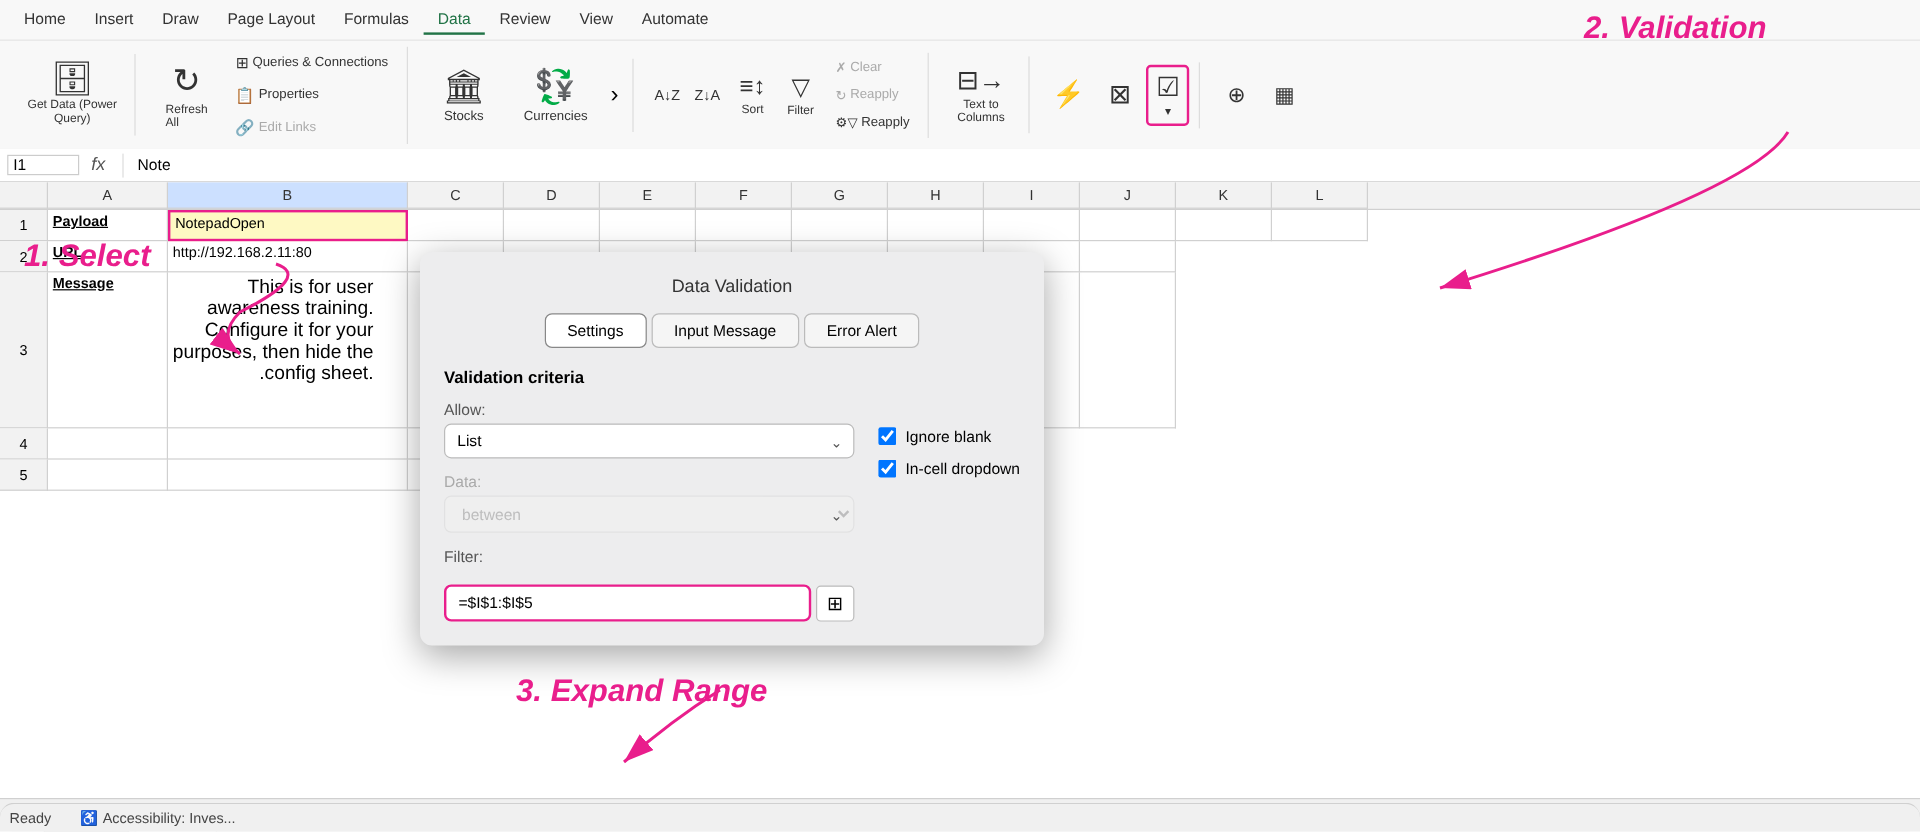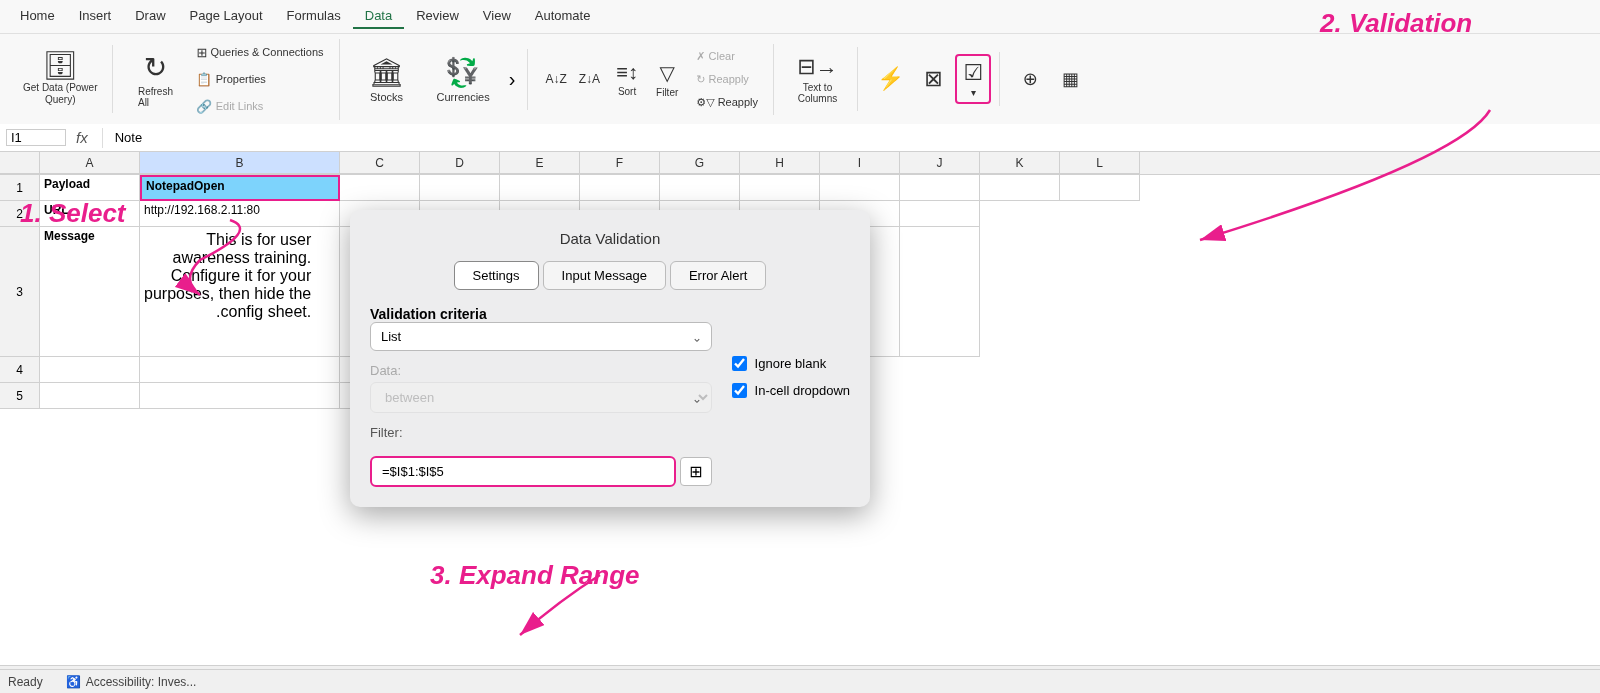--- a/index.html
+++ b/index.html
@@ -33,39 +33,39 @@
     .spreadsheet-container { display: flex; flex-direction: column; position: relative; background: #fff; }
     .corner-cell { width: 40px; height: 22px; background: #f2f2f2; border-right: 1px solid #d0d0d0; border-bottom: 1px solid #d0d0d0; }
     .col-header { display: flex; align-items: center; justify-content: center; background: #f2f2f2; border-right: 1px solid #d0d0d0; border-bottom: 1px solid #d0d0d0; font-size: 12px; color: #333; height: 22px; }
     .col-header.selected { background: #cce0ff; }
     .cell-row { display: flex; }
     .cell { border-right: 1px solid #d0d0d0; border-bottom: 1px solid #d0d0d0; font-size: 12px; padding: 2px 4px; overflow: hidden; display: flex; align-items: flex-start; }
     .cell.w-a { width: 100px; }
     .cell.w-b { width: 200px; }
     .cell.h1 { height: 26px; }
     .cell.h3 { height: 130px; align-items: flex-start; white-space: pre-wrap; word-break: break-word; text-align: right; }
-    .cell.bold { font-weight: bold; }
+    .cell.bold { font-weight: bold; text-decoration: underline; }
     .cell.selected-b { border: 2px solid #e91e8c; }
 
     
     .sheet-tabs { display: flex; align-items: center; background: #f0f0f0; border-top: 1px solid #d0d0d0; height: 28px; padding: 0 4px; gap: 0; }
     .sheet-tab { padding: 4px 16px; font-size: 12px; cursor: pointer; border: 1px solid #d0d0d0; border-bottom: none; background: #e0e0e0; margin-right: 2px; border-radius: 3px 3px 0 0; }
     .sheet-tab.active { background: #fff; color: #217346; font-weight: 500; }
 
     
-    .status-bar { display: flex; align-items: center; padding: 2px 8px; background: #f0f0f0; border-top: 1px solid #d0d0d0; font-size: 12px; color: #444; height: 24px; gap: 8px; }
+    .status-bar { display: flex; align-items: center; padding: 2px 8px; background: #f0f0f0; border-top: 1px solid #d0d0d0; font-size: 12px; color: #444; height: 24px; gap: 8px; border-radius: 12px; }
 
     
     .dialog-overlay { position: absolute; top: 0; left: 0; right: 0; bottom: 0; z-index: 50; pointer-events: none; }
     .dialog { position: absolute; top: 210px; left: 350px; width: 520px; background: #ededee; border-radius: 10px; box-shadow: 0 8px 30px rgba(0,0,0,0.35); padding: 20px; pointer-events: all; }
     .dialog-title { text-align: center; font-size: 15px; font-weight: 500; color: #333; margin-bottom: 14px; }
     .dialog-tabs { display: flex; gap: 4px; justify-content: center; margin-bottom: 16px; }
     .dialog-tab { padding: 6px 18px; font-size: 13px; cursor: pointer; border: 1px solid #bbb; border-radius: 6px; background: #f5f5f5; }
     .dialog-tab.active { background: #fff; font-weight: 500; border-color: #888; }
-    .dialog-section-title { font-size: 14px; font-weight: bold; }
+    .dialog-section-title { font-size: 14px; font-weight: bold; margin-bottom: 12px; }
     .dialog-field { margin-bottom: 12px; }
     .dialog-field label { display: block; font-size: 13px; color: #555; margin-bottom: 4px; }
     .dialog-select { width: 100%; padding: 6px 10px; border-radius: 6px; border: 1px solid #bbb; background: #fff; font-size: 13px; appearance: none; }
     .dialog-select-wrapper { position: relative; }
     .dialog-select-wrapper::after { content: '⌃'; position: absolute; right: 10px; top: 50%; transform: translateY(-50%) rotate(180deg); pointer-events: none; font-size: 12px; color: #555; }
     .dialog-data-field label { color: #bbb; }
     .dialog-data-select { width: 100%; padding: 6px 10px; border-radius: 6px; border: 1px solid #ddd; background: #f0f0f0; font-size: 13px; color: #aaa; }
     .checkbox-item { display: flex; align-items: center; gap: 8px; font-size: 13px; }
     .checkbox-item input[type=checkbox] { width: 15px; height: 15px; }
     .source-field { margin-top: 12px; }
@@ -235,21 +235,21 @@
       <div class="col-header" style="width:80px; height:22px;">H</div>
       <div class="col-header" style="width:80px; height:22px;">I</div>
       <div class="col-header" style="width:80px; height:22px;">J</div>
       <div class="col-header" style="width:80px; height:22px;">K</div>
       <div class="col-header" style="width:80px; height:22px;">L</div>
     </div>
 
     <div class="cell-row">
       <div style="width:40px; height:26px; background:#f2f2f2; border-right:1px solid #d0d0d0; border-bottom:1px solid #d0d0d0; display:flex; align-items:center; justify-content:center; font-size:12px;">1</div>
       <div class="cell w-a h1 bold">Payload</div>
-      <div class="cell w-b h1 selected-b" style="border:2px solid #e91e8c; background:#7dd3fc;font-weight:bold;">NotepadOpen</div>
+      <div class="cell w-b h1 selected-b" style="border:2px solid #e91e8c; background:#fef9c3;">NotepadOpen</div>
       <div class="cell h1" style="width:80px;"></div>
       <div class="cell h1" style="width:80px;"></div>
       <div class="cell h1" style="width:80px;"></div>
       <div class="cell h1" style="width:80px;"></div>
       <div class="cell h1" style="width:80px;"></div>
       <div class="cell h1" style="width:80px;"></div>
       <div class="cell h1" style="width:80px;"></div>
       <div class="cell h1" style="width:80px;"></div>
       <div class="cell h1" style="width:80px;"></div>
       <div class="cell h1" style="width:80px;"></div>
@@ -328,20 +328,21 @@
         <div class="dialog-tab active">Settings</div>
         <div class="dialog-tab">Input Message</div>
         <div class="dialog-tab">Error Alert</div>
       </div>
 
       <div style="display:flex; gap:20px;">
         <div style="flex:1;">
           <div class="dialog-section-title">Validation criteria</div>
 
           <div class="dialog-field">
+            <label>Allow:</label>
             <div class="dialog-select-wrapper">
               <select class="dialog-select">
                 <option>List</option>
                 <option>Any value</option>
                 <option>Whole number</option>
                 <option>Decimal</option>
                 <option>Date</option>
                 <option>Time</option>
                 <option>Text length</option>
                 <option>Custom</option>

